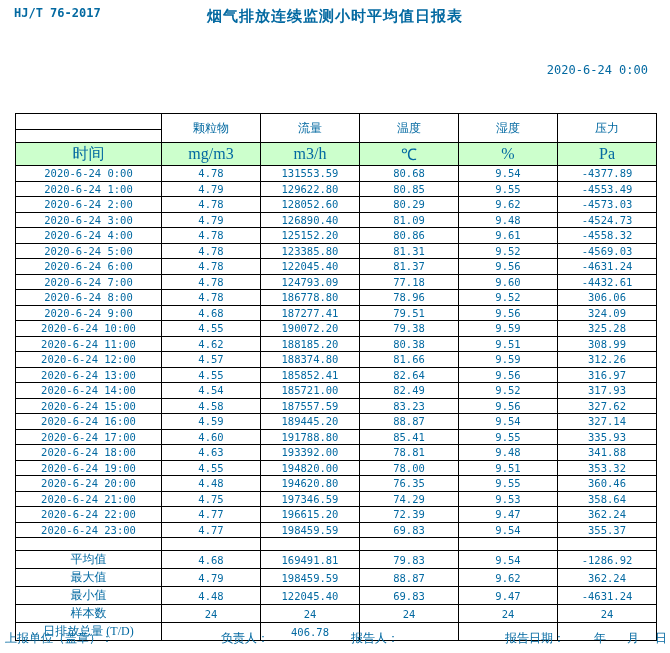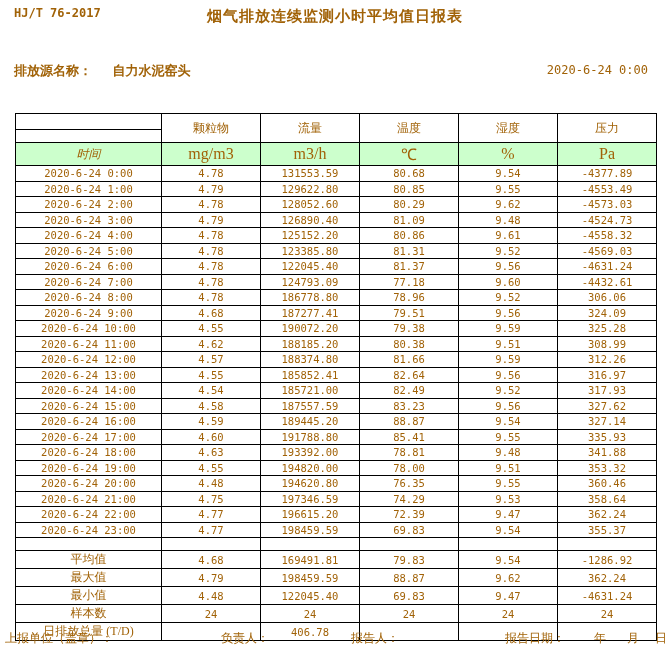--- a/index.html
+++ b/index.html
@@ -1,35 +1,35 @@
 <!DOCTYPE html>
 <html><head>
 <meta charset="utf-8">
 <style>
   html,body{margin:0;padding:0;background:#fff;}
-  .page{position:relative;width:670px;height:653px;background:#ffffff;color:#a16207;
+  .page{position:relative;width:670px;height:653px;background:#ffffff;color:#0369a1;
         font-family:"DejaVu Sans","Liberation Sans",sans-serif;overflow:hidden;}
   .std{position:absolute;left:14px;top:6px;font-size:12px;font-weight:bold;
        font-family:"DejaVu Sans Mono",monospace;}
   .title{position:absolute;left:0;top:7px;width:100%;text-align:center;
          font-size:15px;font-weight:bold;letter-spacing:1px;}
   .source{position:absolute;left:14px;top:62px;font-size:13px;font-weight:bold;}
   .source .name{margin-left:16px;}
   .dt{position:absolute;right:22px;top:63px;font-size:12px;
       font-family:"DejaVu Sans Mono",monospace;}
   table.rep{position:absolute;left:15px;top:113px;width:641px;
             border-collapse:collapse;table-layout:fixed;}
   table.rep td,table.rep th{border:1px solid #000;padding:0;margin:0;
             text-align:center;vertical-align:middle;overflow:hidden;white-space:nowrap;}
   tr.h1 td{height:15px;}
   tr.h2 td{height:12px;}
   th.colname{font-size:12px;font-weight:normal;}
   tr.units td{height:13px;background:#ccffcc;font-size:16px;
               font-family:Liberation Serif, serif;}
-  tr.units td.c-timehead{font-size:12px;font-family:"DejaVu Sans","Liberation Sans",sans-serif;font-style:italic;}
+  tr.units td.c-timehead{font-size:16px;font-family:"DejaVu Sans","Liberation Sans",sans-serif;}
   tbody.data td{height:14.5px;font-size:10.5px;font-family:"DejaVu Sans Mono",monospace;}
   tr.spacer td{height:12px;}
   tbody.summary td{height:13.5px;font-size:10.5px;font-family:"DejaVu Sans Mono",monospace;}
   tbody.summary td.s-label{font-size:12px;font-family:Liberation Serif, serif;}
   .note{position:absolute;left:5px;top:612px;font-size:12px;}
   .signline{position:absolute;left:0;top:630px;width:646px;height:16px;font-size:12px;}
   .signline span{position:absolute;top:0;}
   .lbl-unit{left:5px;}
   .lbl-resp{left:221px;}
   .lbl-reporter{left:351px;}
@@ -39,24 +39,20 @@
   .lbl-day{left:655px;}
 </style>
 </head>
 <body>
 
 <div class="page">
 
   <div class="std">HJ/T  76-2017</div>
   <div class="title">烟气排放连续监测小时平均值日报表</div>
 
-  <div class="source">
-    <span>排放源名称：</span>
-    <span class="name">自力水泥窑头</span>
-  </div>
   <div class="dt">2020-6-24 0:00</div>
 
   <table class="rep">
     <colgroup>
       <col style="width:146px">
         <col style="width:99px">
         <col style="width:99px">
       <col style="width:99px">
         <col style="width:99px">
         <col style="width:99px">

